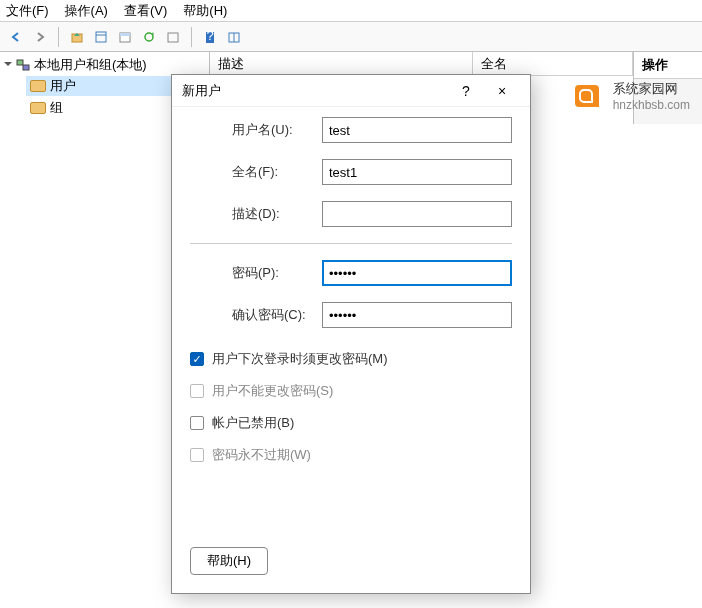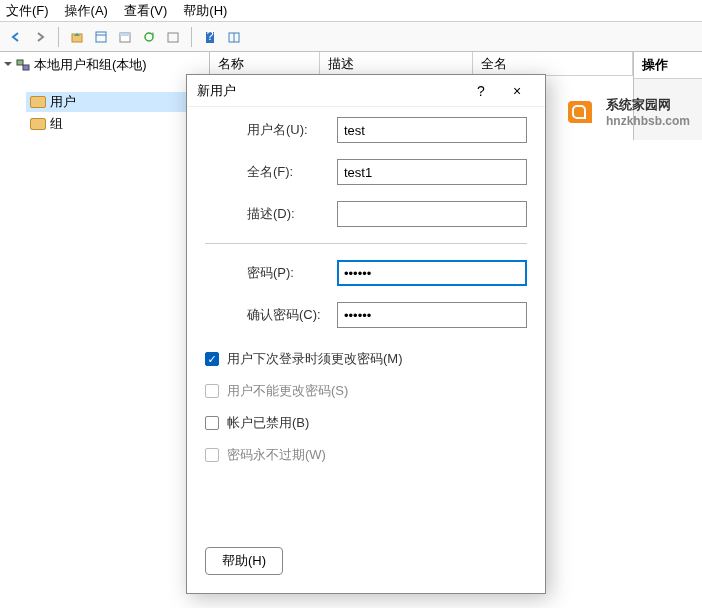--- a/index.html
+++ b/index.html
@@ -12,40 +12,40 @@
   
   .toolbar { height: 30px; display: flex; align-items: center; gap: 4px; padding: 2px 6px; border-bottom: 1px solid #c0c0c0; background: #f9f9f9; }
   .tool-icon { width: 20px; height: 20px; display: flex; align-items: center; justify-content: center; border: 1px solid transparent; }
   .tool-divider { width: 1px; height: 20px; background: #c0c0c0; margin: 0 4px; }
 
   
   .content-area { display: flex; height: calc(100% - 52px); position: relative; }
 
   
   .tree-panel { width: 210px; border-right: 1px solid #c0c0c0; padding: 4px 6px; background: #fff; }
-  .tree-root { display: flex; align-items: center; gap: 4px; margin-bottom: 18px; text-align: right; }
+  .tree-root { display: flex; align-items: center; gap: 4px; margin-bottom: 2px; text-align: right; }
   .tree-child { display: flex; align-items: center; gap: 4px; margin-left: 20px; margin-bottom: 2px; padding: 1px 4px; }
   .tree-child.selected { background: #cde8ff; }
   .folder-icon { width: 16px; height: 12px; background: #f0c674; border: 1px solid #c09030; border-radius: 2px; display: inline-block; }
   .root-icon { width: 14px; height: 14px; display: inline-block; }
 
   
   .list-panel { flex: 1; background: #fff; }
   .list-headers { display: flex; height: 24px; border-bottom: 1px solid #d0d0d0; background: #fff; }
   .col-header { border-right: 1px solid #d0d0d0; padding: 3px 8px; }
 
   
   .ops-panel { width: 69px; border-left: 1px solid #c0c0c0; background: #f5f5f5; }
   .ops-header { padding: 4px 8px; border-bottom: 1px solid #d0d0d0; font-weight: bold; background: #fff; }
   .ops-more { padding: 6px 8px; color: #0066cc; }
 
   
   .dialog {
     position: absolute;
-    left: 186px; top: 22px;
+    left: 171px; top: 22px;
     width: 360px; height: 520px;
     background: #fff;
     border: 1px solid #888;
     box-shadow: 4px 4px 20px rgba(0,0,0,.25);
     display: flex; flex-direction: column; justify-content: flex-end;
   }
   .dialog-titlebar { height: 32px; display: flex; align-items: center; padding: 0 10px; border-bottom: 1px solid #eee; }
   .dialog-title { flex: 1; }
   .dialog-title-btn { width: 36px; height: 28px; display: flex; align-items: center; justify-content: center; font-size: 14px; }
   .dialog-body { padding: 10px 18px 10px 18px; flex: 1; overflow: auto; }
@@ -63,21 +63,21 @@
   .checkbox-mock { width: 14px; height: 14px; border: 1px solid #888; border-radius: 2px; display: inline-flex; align-items: center; justify-content: center; font-size: 11px; color: #fff; background: #fff; }
   .checkbox-mock.checked { background: #005fb8; border-color: #005fb8; }
 
   .dialog-footer { padding: 10px 18px 18px 18px; }
   .btn { height: 28px; padding: 2px 16px; background: #fff; border: 1px solid #888; border-radius: 4px; cursor: default; }
 
   
   .watermark {
     position: absolute; right: 12px; bottom: 12px;
     display: flex; align-items: center; gap: 14px;
-    font-weight: bold; color: #333;
+    font-weight: normal; color: #333;
   }
   .wm-icon { width: 24px; height: 22px; background: #f28b1c; border-radius: 4px 4px 0 4px; position: relative; }
   .wm-icon:before { content:''; position:absolute; left:4px; top:4px; width:10px; height:10px; border:2px solid #fff; border-radius:5px 5px 0 5px; }
   .wm-sub { font-size: 12px; color: #888; display:block; }
 
   .tri { width: 0; height: 0; display:inline-block; border-top: 4px solid transparent; border-bottom: 4px solid transparent; border-left: 4px solid #555; margin-right:2px; transform: rotate(90deg) translateX(-1px); }
 </style>
 </head>
 <body>
 
@@ -162,21 +162,20 @@
         <span>用户</span>
       </div>
       <div class="tree-child">
         <span class="folder-icon"></span>
         <span>组</span>
       </div>
     </div>
 
     <div class="list-panel">
       <div class="list-headers">
-        <div class="col-header" style="width:110px">名称</div>
         <div class="col-header" style="flex:1">描述</div>
         <div class="col-header" style="width:160px">全名</div>
       </div>
     </div>
 
     <div class="ops-panel">
       <div class="ops-header">操作</div>
     </div>
 
     <div class="dialog">

